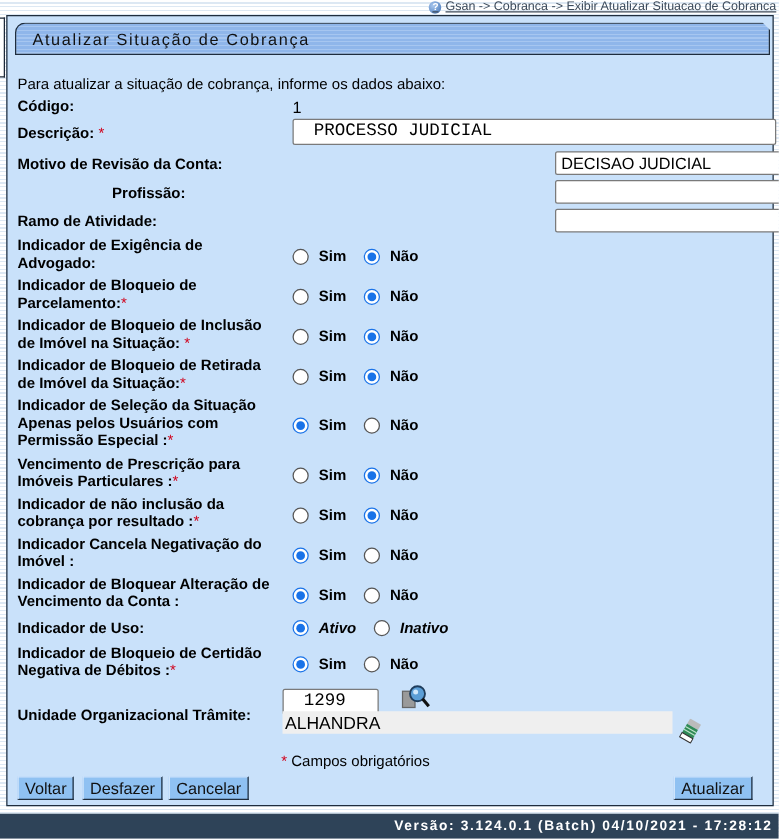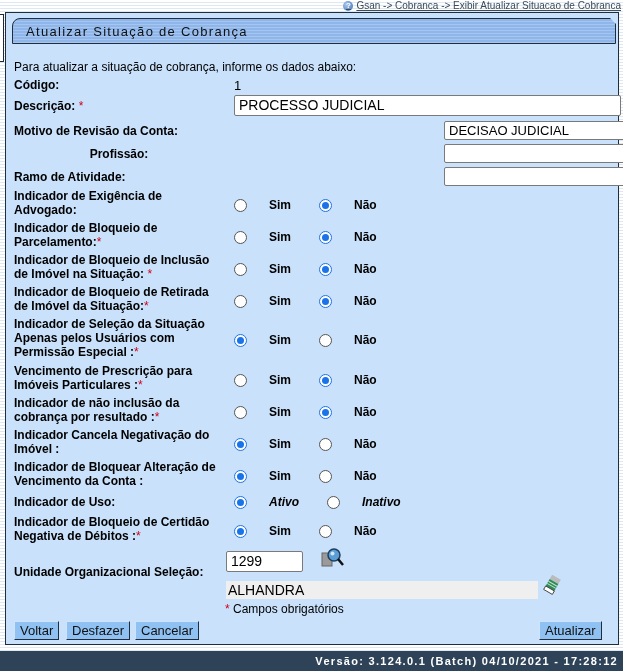--- a/index.html
+++ b/index.html
@@ -47,27 +47,27 @@
   }
   .intro {
     position: absolute; left: 8px; top: 47px; font-size: 12px;
   }
   .row { position: absolute; left: 8px; display: flex; align-items: center; }
   .lbl { width: 210px; font-weight: bold; font-size: 12px; line-height: 14px; }
   .req { color: #d0021b; font-weight: normal; }
   .val { position: absolute; left: 220px; }
   .text-input {
     height: 21px; border: 1px solid #7a7a7a; border-radius: 2px; background: #fff;
-    font-family: Liberation Sans, sans-serif; font-size: 14px; padding: 1px 4px;
+    font-family: Liberation Mono, monospace; font-size: 14px; padding: 1px 16px;
   }
   .select {
     height: 19px; border: 1px solid #7a7a7a; border-radius: 2px; background: #fff;
     font-size: 13px; padding: 0 4px; line-height: 17px; position: relative;
   }
-  .radio-group { display: flex; align-items: center; gap: 22px; font-weight: bold; font-size: 12px; }
+  .radio-group { display: flex; align-items: center; gap: 8px; font-weight: bold; font-size: 12px; }
   .radio {
     width: 13px; height: 13px; border-radius: 50%; border: 1px solid #555; background: #fff;
     display: inline-block; position: relative;
   }
   .radio.on { border-color: #1a73e8; }
   .radio.on::after {
     content: ""; position: absolute; left: 2px; top: 2px; width: 7px; height: 7px;
     border-radius: 50%; background: #1a73e8;
   }
   .opt { margin-right: 6px; }
@@ -230,32 +230,32 @@
         <div class="val radio-group" style="top: 10px;">
           <span class="radio on"></span>
           <span class="opt">Sim</span>
           <span class="radio"></span>
           <span class="opt">Não</span>
         </div>
       </div>
     </div>
 
   <div class="row" style="top:551px; height:16px;">
-    <span class="lbl" style="width:240px;">Unidade Organizacional Seleção:</span>
+    <span class="lbl" style="width:240px;">Unidade Organizacional Trâmite:</span>
   </div>
   <div class="text-input" style="position:absolute; left:220px; top:538px; width:77px;">1299</div>
   <div style="position:absolute; left:315px; top:534px; width:24px; height:22px;">
     <svg width="24" height="22" viewBox="0 0 24 22">
       <rect x="1" y="6" width="10" height="13" fill="#9a9a9a" stroke="#666" stroke-width="1"></rect>
       <circle cx="13" cy="8" r="6" fill="#5b9ed6" stroke="#1f3d5c" stroke-width="1.5"></circle>
       <circle cx="11.5" cy="6.5" r="2" fill="#cfe7fb"></circle>
       <line x1="17" y1="12" x2="22" y2="18" stroke="#111" stroke-width="2.5"></line>
     </svg>
   </div>
-  <div style="position:absolute; left:220px; top:568px; width:312px; height:18px; background:#efefef; font-size:14px; line-height:18px; padding-left:2px;">ALHANDRA</div>
+  <div style="position:absolute; left:220px; top:556px; width:312px; height:18px; background:#efefef; font-size:14px; line-height:18px; padding-left:2px;">ALHANDRA</div>
   <div style="position:absolute; left:537px; top:562px; width:18px; height:20px;">
     <svg width="18" height="20" viewBox="0 0 18 20">
       <g transform="rotate(30 9 10)">
         <rect x="4" y="1" width="10" height="5" fill="#bbb"></rect>
         <rect x="4" y="6" width="10" height="8" fill="#2f8a57"></rect>
         <line x1="4" y1="8.5" x2="14" y2="8.5" stroke="#bde3c9" stroke-width="1"></line>
         <line x1="4" y1="11" x2="14" y2="11" stroke="#bde3c9" stroke-width="1"></line>
         <rect x="4" y="14" width="10" height="4" fill="#fff" stroke="#333" stroke-width="0.8"></rect>
       </g>
     </svg>

